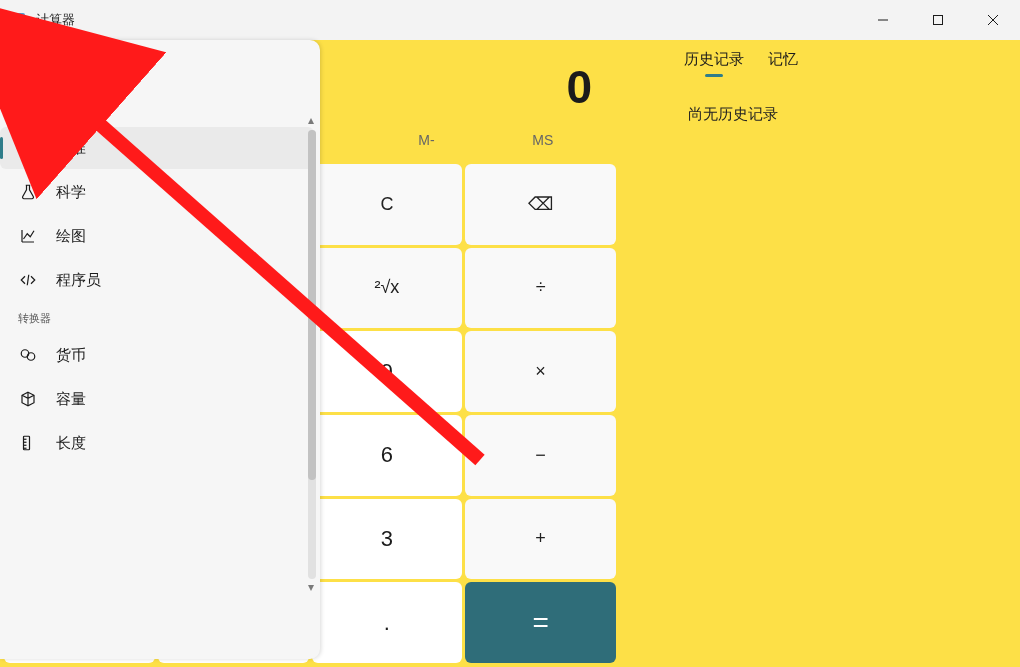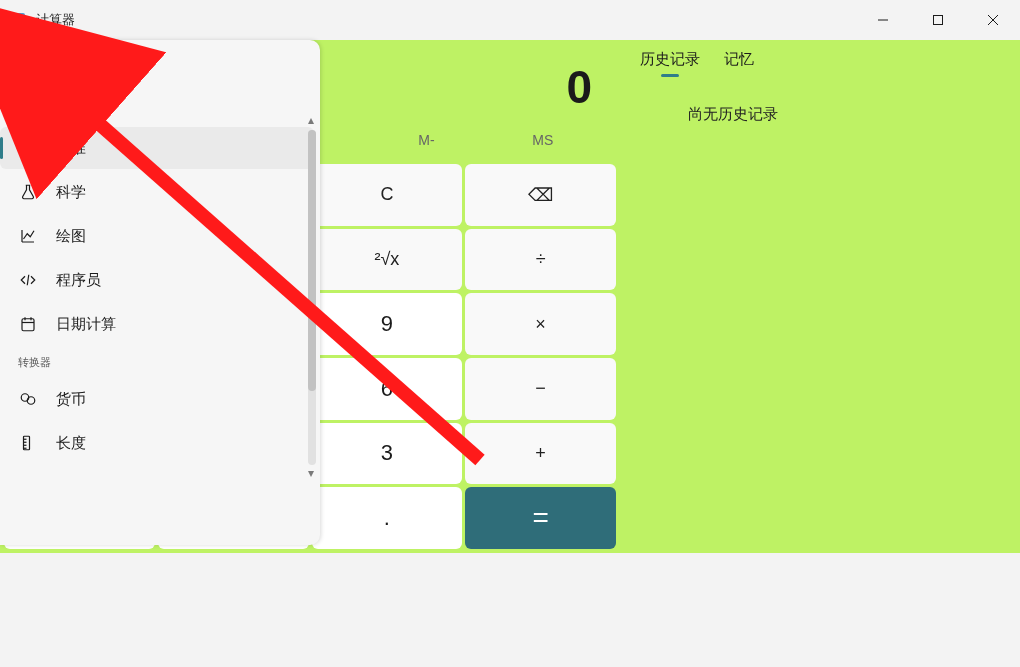--- a/index.html
+++ b/index.html
@@ -1,17 +1,17 @@
 <!DOCTYPE html>
 <html><head>
 <meta charset="utf-8">
 <style>
   * { box-sizing: border-box; margin: 0; padding: 0; }
   html, body { width: 1020px; height: 667px; font-family: "Segoe UI", "Microsoft YaHei", sans-serif; background: #f3f3f3; color: #1b1b1b; overflow: hidden; }
-  .window { position: relative; width: 1020px; height: 553px; background: #bef264; }
+  .window { position: relative; width: 1020px; height: 667px; background: #fde047; }
   
   .titlebar { height: 40px; display: flex; align-items: center; padding-left: 10px; background: #f3f3f3; }
   .titlebar .app-icon { width: 16px; height: 16px; margin-right: 10px; }
   .titlebar .title { font-size: 13px; }
   .win-controls { position: absolute; top: 0; right: 0; display: flex; height: 40px; }
   .win-btn { width: 55px; display: flex; align-items: center; justify-content: center; font-size: 14px; }
   .win-btn svg { stroke: #1b1b1b; }
   
   .content { position: absolute; left: 0; right: 0; top: 40px; bottom: 0; }
   
@@ -20,21 +20,21 @@
   .display-value { font-size: 46px; font-weight: 600; padding-right: 8px; }
   .memory-row { display: flex; gap: 2px; padding: 8px 0 6px 0; }
   .mem-btn { flex: 1; height: 36px; display:flex; align-items:center; justify-content:center; font-size: 14px; color: #666; }
   .keypad { flex: 1 1 auto; display: grid; grid-template-columns: repeat(4, 1fr); grid-auto-rows: 1fr; gap: 3px; padding: 0 4px 4px 4px; }
   .key { background: #f9f9f9; border-radius: 6px; display:flex; align-items:center; justify-content:center; font-size: 18px; }
   .key.func { background: #f9f9f9; color:#222; }
   .key.num { background: #ffffff; font-size: 22px; }
   .key.equals { background: #2f6d79; color: #fff; font-size: 28px; }
   
   .history { position: absolute; top: 10px; right: 20px; left: 640px; }
-  .history-tabs { display: flex; gap: 24px; font-size: 15px; }
+  .history-tabs { display: flex; gap: 24px; font-size: 15px; margin-left: 44px; }
   .history-tab { padding-bottom: 6px; position: relative; }
   .history-tab.active::after{ content:""; position:absolute; left:50%; transform:translateX(-50%); bottom:-2px; width:18px; height:3px; background:#2f7d8a; border-radius:3px;}
   .history-empty { margin-top: 30px; font-size: 15px; color:#222;margin-left:48px; }
   
   .flyout { position: absolute; top: 0; left: 0; width: 320px; bottom: 8px; background: #f6f6f6; border-radius: 0 10px 10px 0; box-shadow: 1px 0 4px rgba(0,0,0,0.15); display: flex; flex-direction: column; }
   .hamburger { width: 44px; height: 40px; margin: 8px 0 8px 8px; display:flex; align-items:center; justify-content:center; border-radius:6px; background:#ececec; }
   .section-label { padding: 8px 18px 6px 18px; font-size: 11px; color:#5a5a5a; font-weight: 500; }
   .nav-item { display:flex; align-items:center; gap: 18px; height: 42px; padding: 0 18px; font-size: 15px; border-radius: 6px; margin: 2px 6px 2px 0; }
   .nav-item.selected { background: #eaeaea; position: relative; }
   .nav-item.selected::before { content:""; position:absolute; left:0; top:10px; bottom:10px; width:3px; background:#2f7d8a; border-radius:3px; }
@@ -177,42 +177,40 @@
           <div class="nav-item">
             <span class="nav-icon">
               <svg width="18" height="18" viewBox="0 0 24 24" fill="none" stroke="#1b1b1b" stroke-width="1.6">
                 <polyline points="8,7 3,12 8,17"></polyline>
                 <polyline points="16,7 21,12 16,17"></polyline>
                 <line x1="13" y1="5" x2="11" y2="19"></line>
               </svg>
             </span>
             <span>程序员</span>
           </div>
-          <div class="nav-item">
-            <span class="nav-icon">
-              <svg width="18" height="18" viewBox="0 0 24 24" fill="none" stroke="#1b1b1b" stroke-width="1.6">
-                <rect x="4" y="5" width="16" height="16" rx="2"></rect>
-                <line x1="4" y1="10" x2="20" y2="10"></line>
-                <line x1="8" y1="3" x2="8" y2="7"></line>
-                <line x1="16" y1="3" x2="16" y2="7"></line>
-              </svg>
-            </span>
-            <span>日期计算</span>
-          </div>
         </div>
       <div class="section-label">转换器</div>
       <div id="nav-conv">
           <div class="nav-item">
             <span class="nav-icon">
               <svg width="18" height="18" viewBox="0 0 24 24" fill="none" stroke="#1b1b1b" stroke-width="1.6">
                 <circle cx="8" cy="10" r="5"></circle>
                 <circle cx="16" cy="14" r="5"></circle>
               </svg>
             </span>
             <span>货币</span>
+          </div>
+          <div class="nav-item">
+            <span class="nav-icon">
+              <svg width="18" height="18" viewBox="0 0 24 24" fill="none" stroke="#1b1b1b" stroke-width="1.6">
+                <path d="M12 3l8 4v10l-8 4-8-4V7z"></path>
+                <path d="M12 3v18M4 7l8 4 8-4"></path>
+              </svg>
+            </span>
+            <span>容量</span>
           </div>
           <div class="nav-item">
             <span class="nav-icon">
               <svg width="18" height="18" viewBox="0 0 24 24" fill="none" stroke="#1b1b1b" stroke-width="1.6">
                 <rect x="6" y="3" width="8" height="18" rx="1"></rect>
                 <line x1="6" y1="7" x2="10" y2="7"></line>
                 <line x1="6" y1="11" x2="10" y2="11"></line>
                 <line x1="6" y1="15" x2="10" y2="15"></line>
                 <line x1="6" y1="19" x2="10" y2="19"></line>
               </svg>

